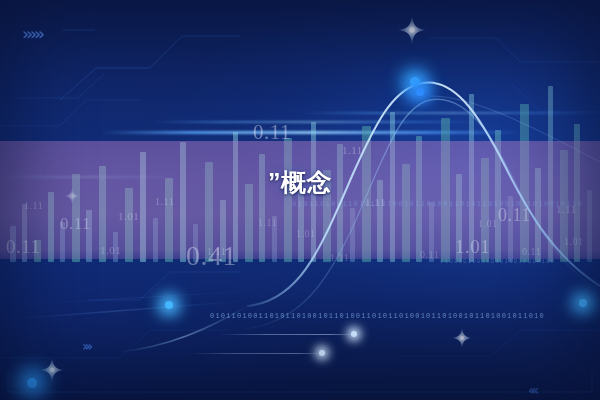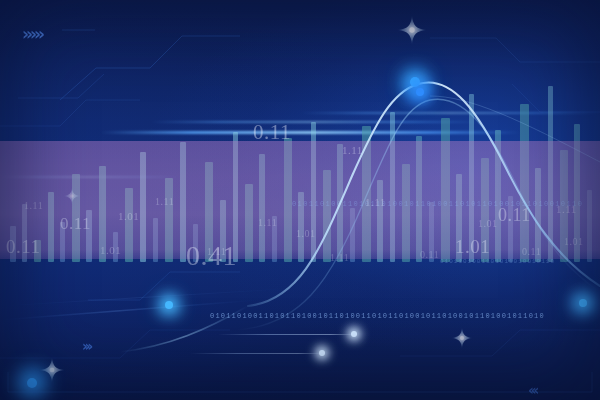--- a/index.html
+++ b/index.html
@@ -321,16 +321,17 @@
       <div class="dot" style="left: 410px; top: 77px; width: 10px; height: 10px; background: rgb(53, 166, 255); box-shadow: rgb(53, 166, 255) 0px 0px 16px 8px, rgb(53, 166, 255) 0px 0px 32px;"></div>
       <div class="dot" style="left: 416px; top: 88px; width: 8px; height: 8px; background: rgb(47, 141, 255); box-shadow: rgb(47, 141, 255) 0px 0px 14px 7px, rgb(47, 141, 255) 0px 0px 28px;"></div>
       <div class="dot" style="left: 579px; top: 299px; width: 8px; height: 8px; background: rgb(63, 176, 255); box-shadow: rgb(63, 176, 255) 0px 0px 14px 7px, rgb(63, 176, 255) 0px 0px 28px;"></div>
       <div class="dot" style="left: 27px; top: 378px; width: 10px; height: 10px; background: rgb(47, 157, 255); box-shadow: rgb(47, 157, 255) 0px 0px 18px 9px, rgb(47, 157, 255) 0px 0px 36px;"></div>
       <div class="dot" style="left: 165px; top: 301px; width: 8px; height: 8px; background: rgb(70, 184, 255); box-shadow: rgb(70, 184, 255) 0px 0px 14px 7px, rgb(70, 184, 255) 0px 0px 28px;"></div>
       <div class="dot" style="left: 351px; top: 331px; width: 6px; height: 6px; background: rgb(207, 230, 255); box-shadow: rgb(207, 230, 255) 0px 0px 8px 4px, rgb(207, 230, 255) 0px 0px 16px;"></div>
       <div class="dot" style="left: 319px; top: 350px; width: 6px; height: 6px; background: rgb(207, 230, 255); box-shadow: rgb(207, 230, 255) 0px 0px 8px 4px, rgb(207, 230, 255) 0px 0px 16px;"></div>
     </div>
 
   <div class="headline">
+    <span class="l2">”概念</span>
   </div>
 
   <div class="vignette np"></div>
 </div>
 
 </body></html>

